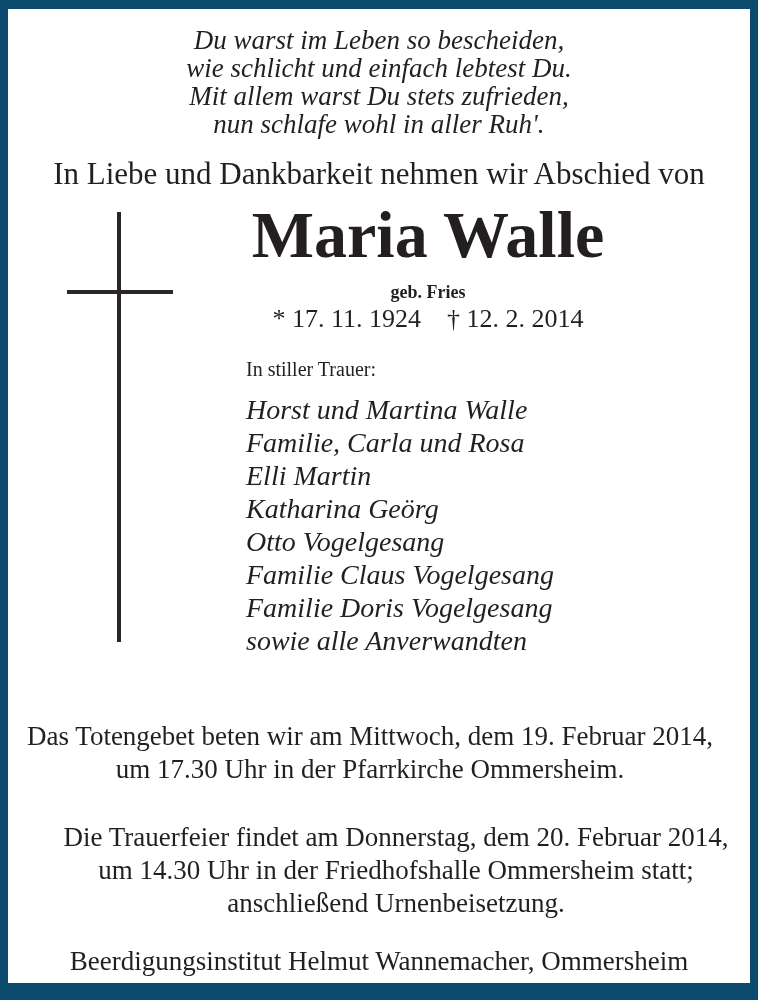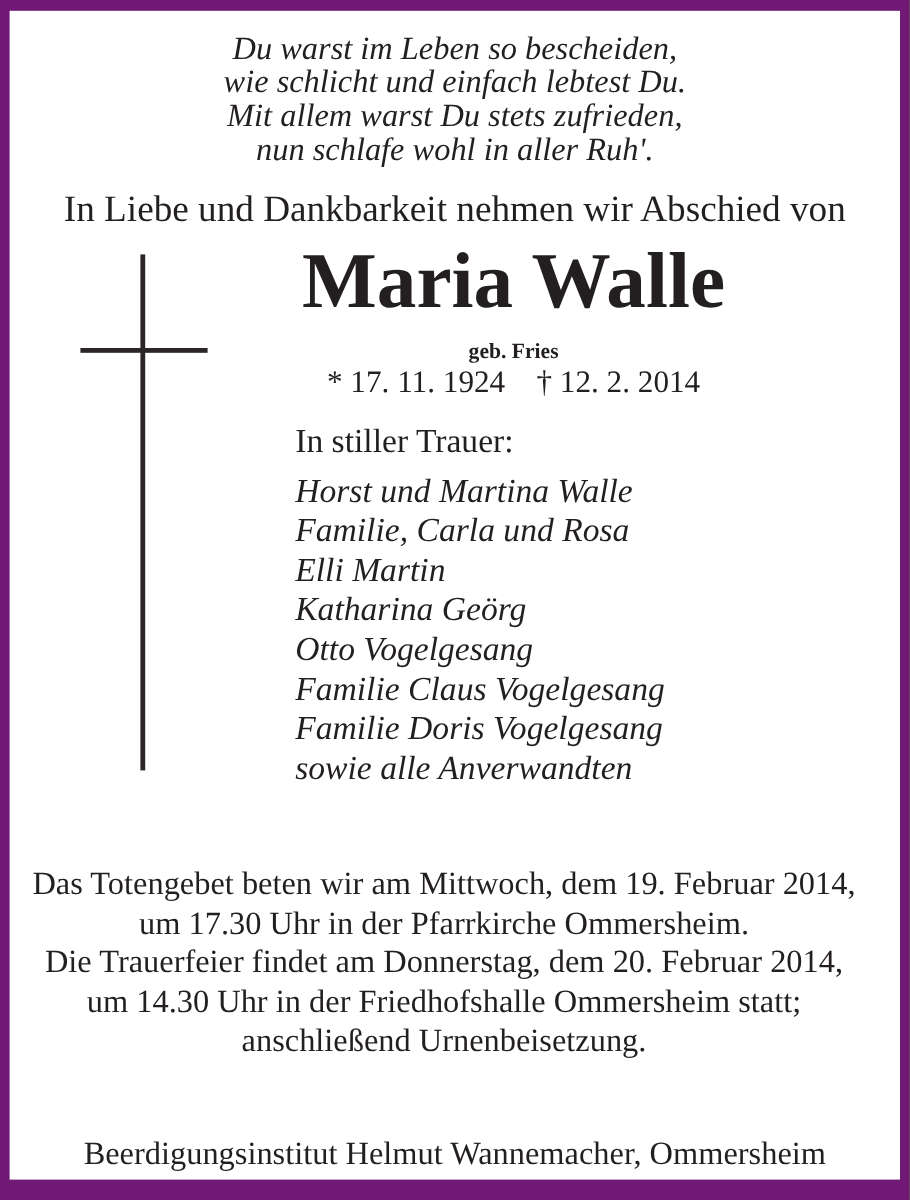--- a/index.html
+++ b/index.html
@@ -4,21 +4,21 @@
 <style>
   html, body {
     margin: 0;
     padding: 0;
     background: #444;
   }
   .ad-frame {
     position: relative;
     width: 758px;
     height: 1000px;
-    background: #701a75;
+    background: #0c4a6e;
     font-family: "Liberation Serif", "DejaVu Serif", serif;
     color: #231f20;
     overflow: hidden;
   }
   .paper {
     position: absolute;
     left: 8px;
     top: 9px;
     width: 742px;
     height: 974px;
@@ -99,21 +99,21 @@
     font-size: 26px;
     line-height: 28px;
   }
   .life-dates .death-date {
     margin-left: 26px;
   }
   .mourning-heading {
     position: absolute;
     left: 238px;
     top: 345px;
-    font-size: 28px;
+    font-size: 20px;
     line-height: 30px;
   }
   .mourners {
     position: absolute;
     left: 238px;
     top: 384px;
     font-style: italic;
     font-size: 28px;
     line-height: 33px;
   }
@@ -128,21 +128,21 @@
   }
   .announcement {
     position: absolute;
     left: 0;
     width: 724px;
     text-align: center;
     font-size: 27px;
     line-height: 33px;
   }
   .announcement-1 { top: 711px; }
-  .announcement-2 { top: 776px; }
+  .announcement-2 { top: 812px; padding-left: 26px; }
   .announcement-3 { top: 872px; }
   .funeral-home {
     position: absolute;
     left: 0;
     top: 937px;
     width: 742px;
     text-align: center;
     font-size: 27px;
     line-height: 30px;
   }

